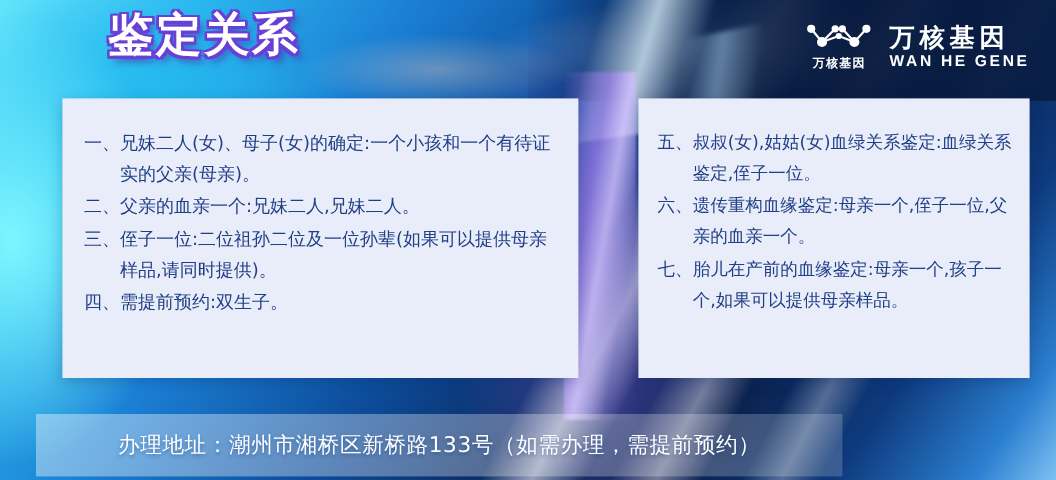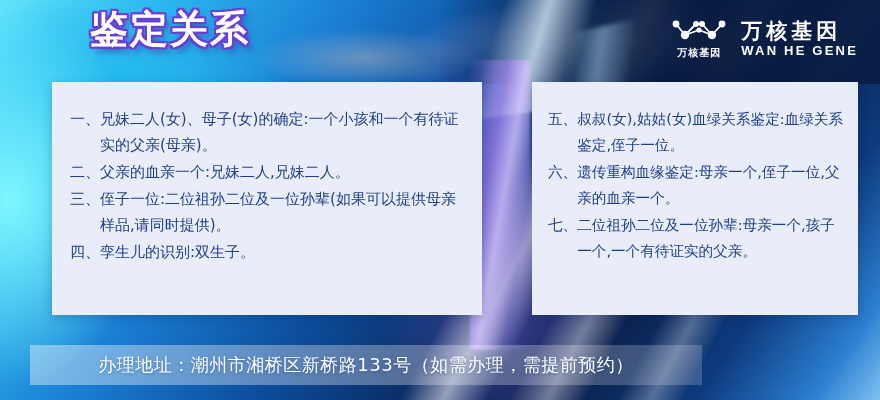--- a/index.html
+++ b/index.html
@@ -102,21 +102,21 @@
     font-family:"DejaVu Sans","Liberation Sans",sans-serif;
     font-size:15px;line-height:26px;
     margin-bottom:1px;
   }
   .item-num{flex:0 0 auto;white-space:nowrap;}
   .item-text{flex:1 1 auto;}
   .panel-right .item{font-size:14.6px;}
 
   
   .addr-bar{
-    position:absolute;left:30px;top:345px;width:672px;height:40px;
+    position:absolute;left:30px;top:345px;width:672px;height:52px;
     background:linear-gradient(95deg, rgba(255,255,255,.40) 0%, rgba(255,255,255,.30) 55%, rgba(255,255,255,.18) 100%);
     display:flex;align-items:center;justify-content:center;
   }
   .addr-text{
     color:#ffffff;
     font-family:"DejaVu Sans","Liberation Sans",sans-serif;
     font-size:18px;font-weight:500;letter-spacing:.5px;white-space:nowrap;
     text-shadow:0 1px 3px rgba(20,60,130,.45);
   }
 </style>
@@ -175,38 +175,38 @@
       <div class="item">
         <span class="item-num">二、</span>
         <span class="item-text">父亲的血亲一个:兄妹二人,兄妹二人。</span>
       </div>
       <div class="item">
         <span class="item-num">三、</span>
         <span class="item-text">侄子一位:二位祖孙二位及一位孙辈(如果可以提供母亲样品,请同时提供)。</span>
       </div>
       <div class="item">
         <span class="item-num">四、</span>
-        <span class="item-text">孪生儿的识别:双生子。</span>
+        <span class="item-text">需提前预约:双生子。</span>
       </div>
     </div>
 
     <div class="panel-spacer"></div>
 
     <div class="panel panel-right">
       <div class="item">
         <span class="item-num">五、</span>
         <span class="item-text">叔叔(女),姑姑(女)血绿关系鉴定:血绿关系鉴定,侄子一位。</span>
       </div>
       <div class="item">
         <span class="item-num">六、</span>
         <span class="item-text">遗传重构血缘鉴定:母亲一个,侄子一位,父亲的血亲一个。</span>
       </div>
       <div class="item">
         <span class="item-num">七、</span>
-        <span class="item-text">二位祖孙二位及一位孙辈:母亲一个,孩子一个,一个有待证实的父亲。</span>
+        <span class="item-text">胎儿在产前的血缘鉴定:母亲一个,孩子一个,如果可以提供母亲样品。</span>
       </div>
     </div>
 
   </div>
 
   <div class="addr-bar">
     <span class="addr-text">办理地址：潮州市湘桥区新桥路133号（如需办理，需提前预约）</span>
   </div>
 
 </div>

